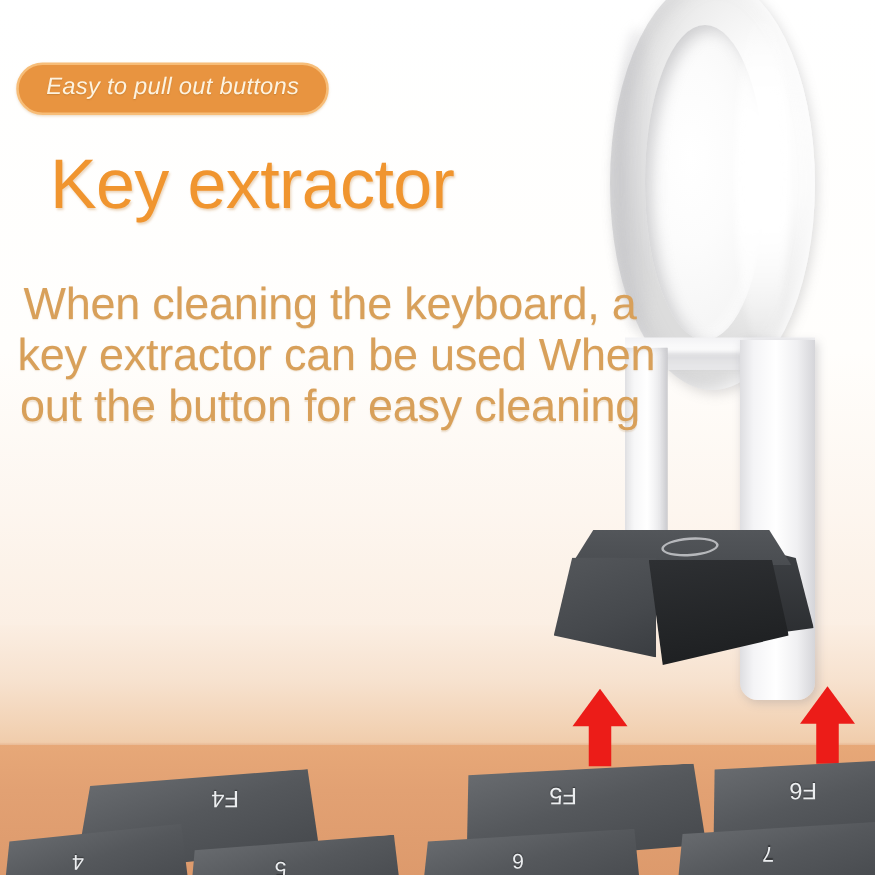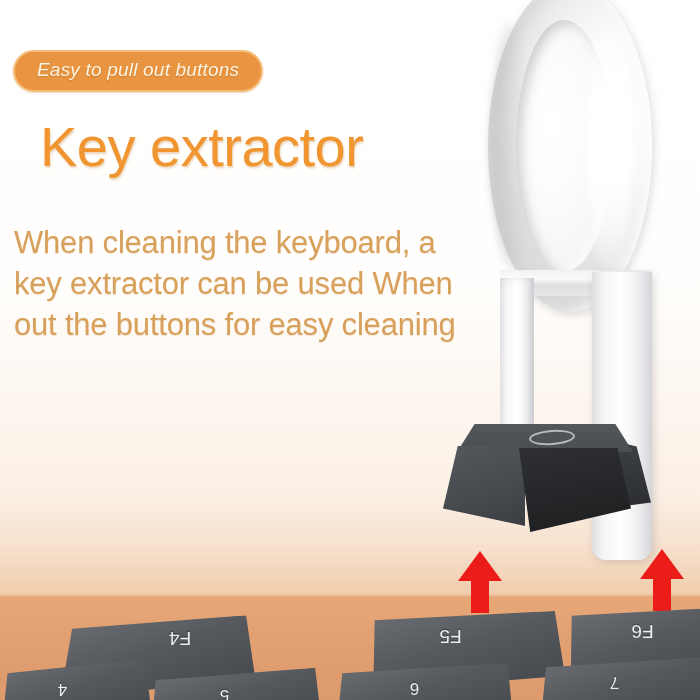--- a/index.html
+++ b/index.html
@@ -87,25 +87,26 @@
     letter-spacing: -0.5px;
     white-space: nowrap;
     text-shadow: 1px 2px 2px rgba(190,120,40,.30);
     margin-left: 24px;
   }
 
   .body-copy {
     position: absolute;
     left: 14px; top: 222px;
     width: 500px;
-    font-size: 31px;
+    font-size: 36px;
     line-height: 41px;
     color: #d8a05a;
     letter-spacing: -0.2px;
     text-shadow: 0 1px 1px rgba(190,150,100,.25);
+    text-align: center;
   }
   .body-copy .ln { display: block; white-space: nowrap; }
 
   
   #tool {
     position: absolute;
     left: 470px; top: -18px;
     width: 200px; height: 580px;
   }
 
@@ -371,16 +372,16 @@
     <span class="lbl">7</span>
   </div>
 
   <div class="badge">Easy to pull out buttons</div>
 
   <div class="headline">Key extractor</div>
 
   <div class="body-copy">
     <span class="ln">When cleaning the keyboard, a</span>
     <span class="ln">key extractor can be used When</span>
-    <span class="ln">out the buttons for easy cleaning</span>
+    <span class="ln">out the button for easy cleaning</span>
   </div>
 
 </div>
 
 </body></html>

